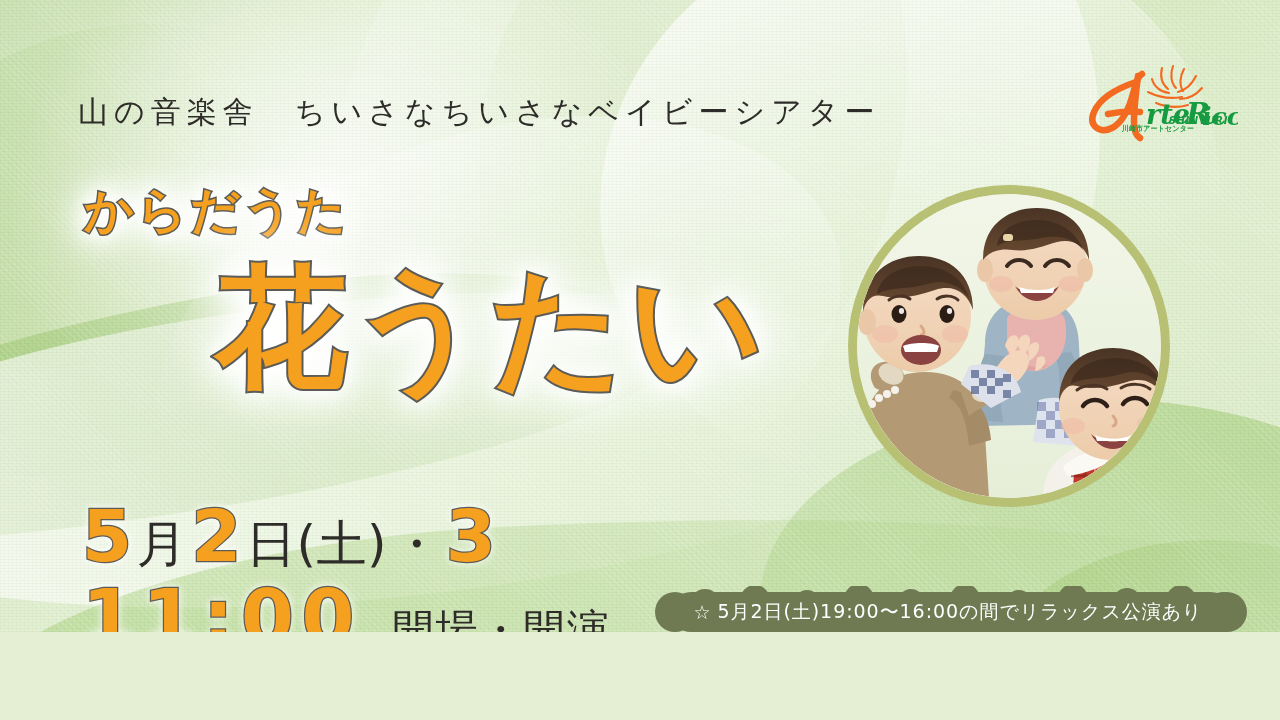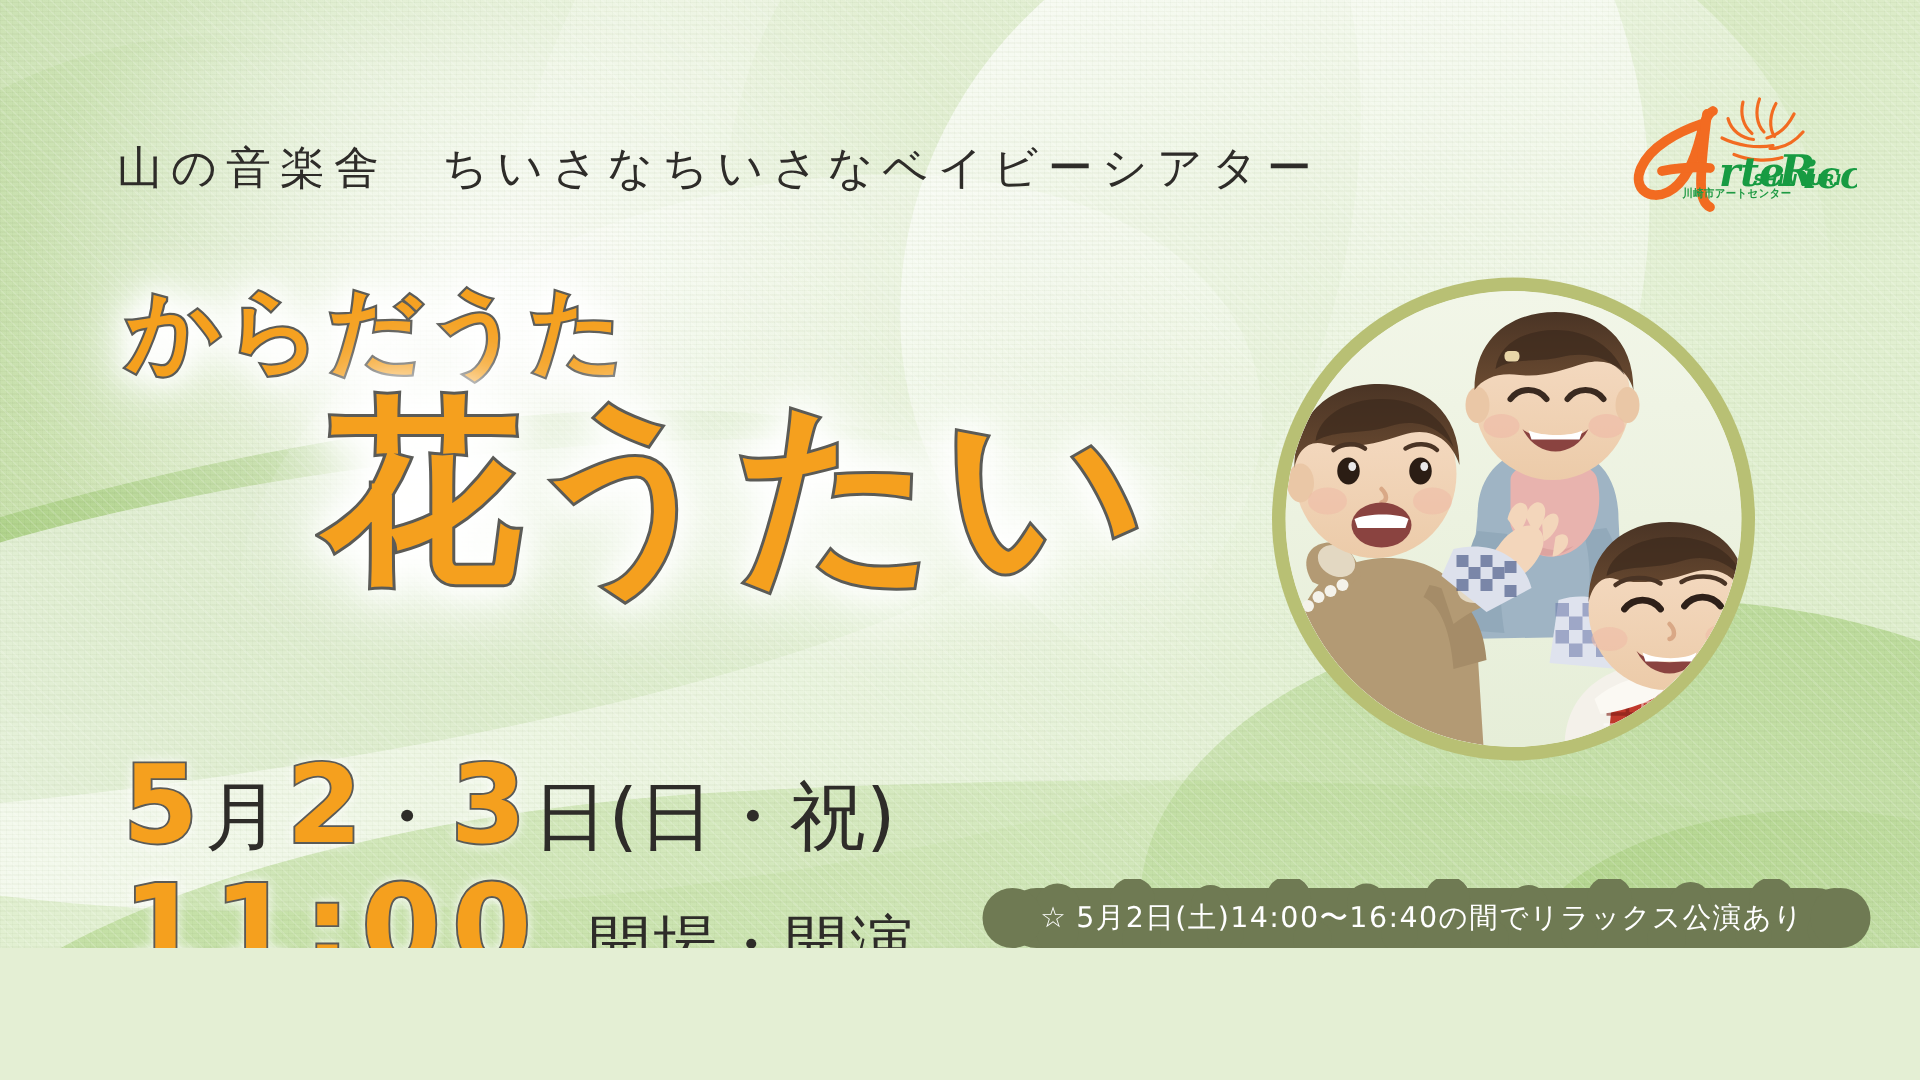--- a/index.html
+++ b/index.html
@@ -92,21 +92,21 @@
   .logo-shinyuri{
     position:absolute;right:10px;bottom:24px;
     font-size:10px;font-weight:bold;letter-spacing:.06em;color:#179b42;
     font-family:"DejaVu Sans","Liberation Sans",sans-serif;
     font-style:italic;
   }
 
   
   .title-small{
     position:absolute;left:84px;top:178px;
-    font-size:62px;font-weight:bold;letter-spacing:.06em;
+    font-size:49px;font-weight:bold;letter-spacing:.06em;
     font-family:"DejaVu Sans","Liberation Sans",sans-serif;
     color:#F5A01E;
     -webkit-text-stroke:3px #5b5b57;
     paint-order:stroke fill;
     filter:
       drop-shadow(0 0 7px #fff) drop-shadow(0 0 12px #fff)
       drop-shadow(0 0 18px rgba(255,255,255,.9));
     white-space:nowrap;
   }
   .title-big{
@@ -431,23 +431,23 @@
         </g>
       </svg>
     </div>
   </div>
 
 
   <div class="dateline">
     <span class="num">5</span>
     <span class="unit">月</span>
     <span class="num">2</span>
+    <span class="unit">日(土)</span>
     <span class="unit">・</span>
     <span class="num">3</span>
-    <span class="unit">日(日・祝)</span>
   </div>
 
   <div class="timeline">
     <span class="tnum">11:00</span>
     <span class="tlabel">開場・開演</span>
   </div>
 
   <div class="banner">
     <svg viewBox="0 0 606 52" xmlns="http://www.w3.org/2000/svg" aria-hidden="true">
       <g fill="#6f7a53">
@@ -472,17 +472,17 @@
         <circle cx="408" cy="37" r="12"></circle>
         <circle cx="466" cy="40" r="13"></circle>
         <circle cx="524" cy="37" r="12"></circle>
         <circle cx="574" cy="34" r="14"></circle>
         <circle cx="30" cy="26" r="20"></circle>
         <circle cx="582" cy="26" r="20"></circle>
       </g>
     </svg>
     <div class="banner-text">
       <span class="banner-star">☆</span>
-      <span>5月2日(土)14:00〜16:40の間でリラックス公演あり</span>
+      <span>5月2日(土)19:00〜16:00の間でリラックス公演あり</span>
     </div>
   </div>
 
 </div>
 
 </body></html>

